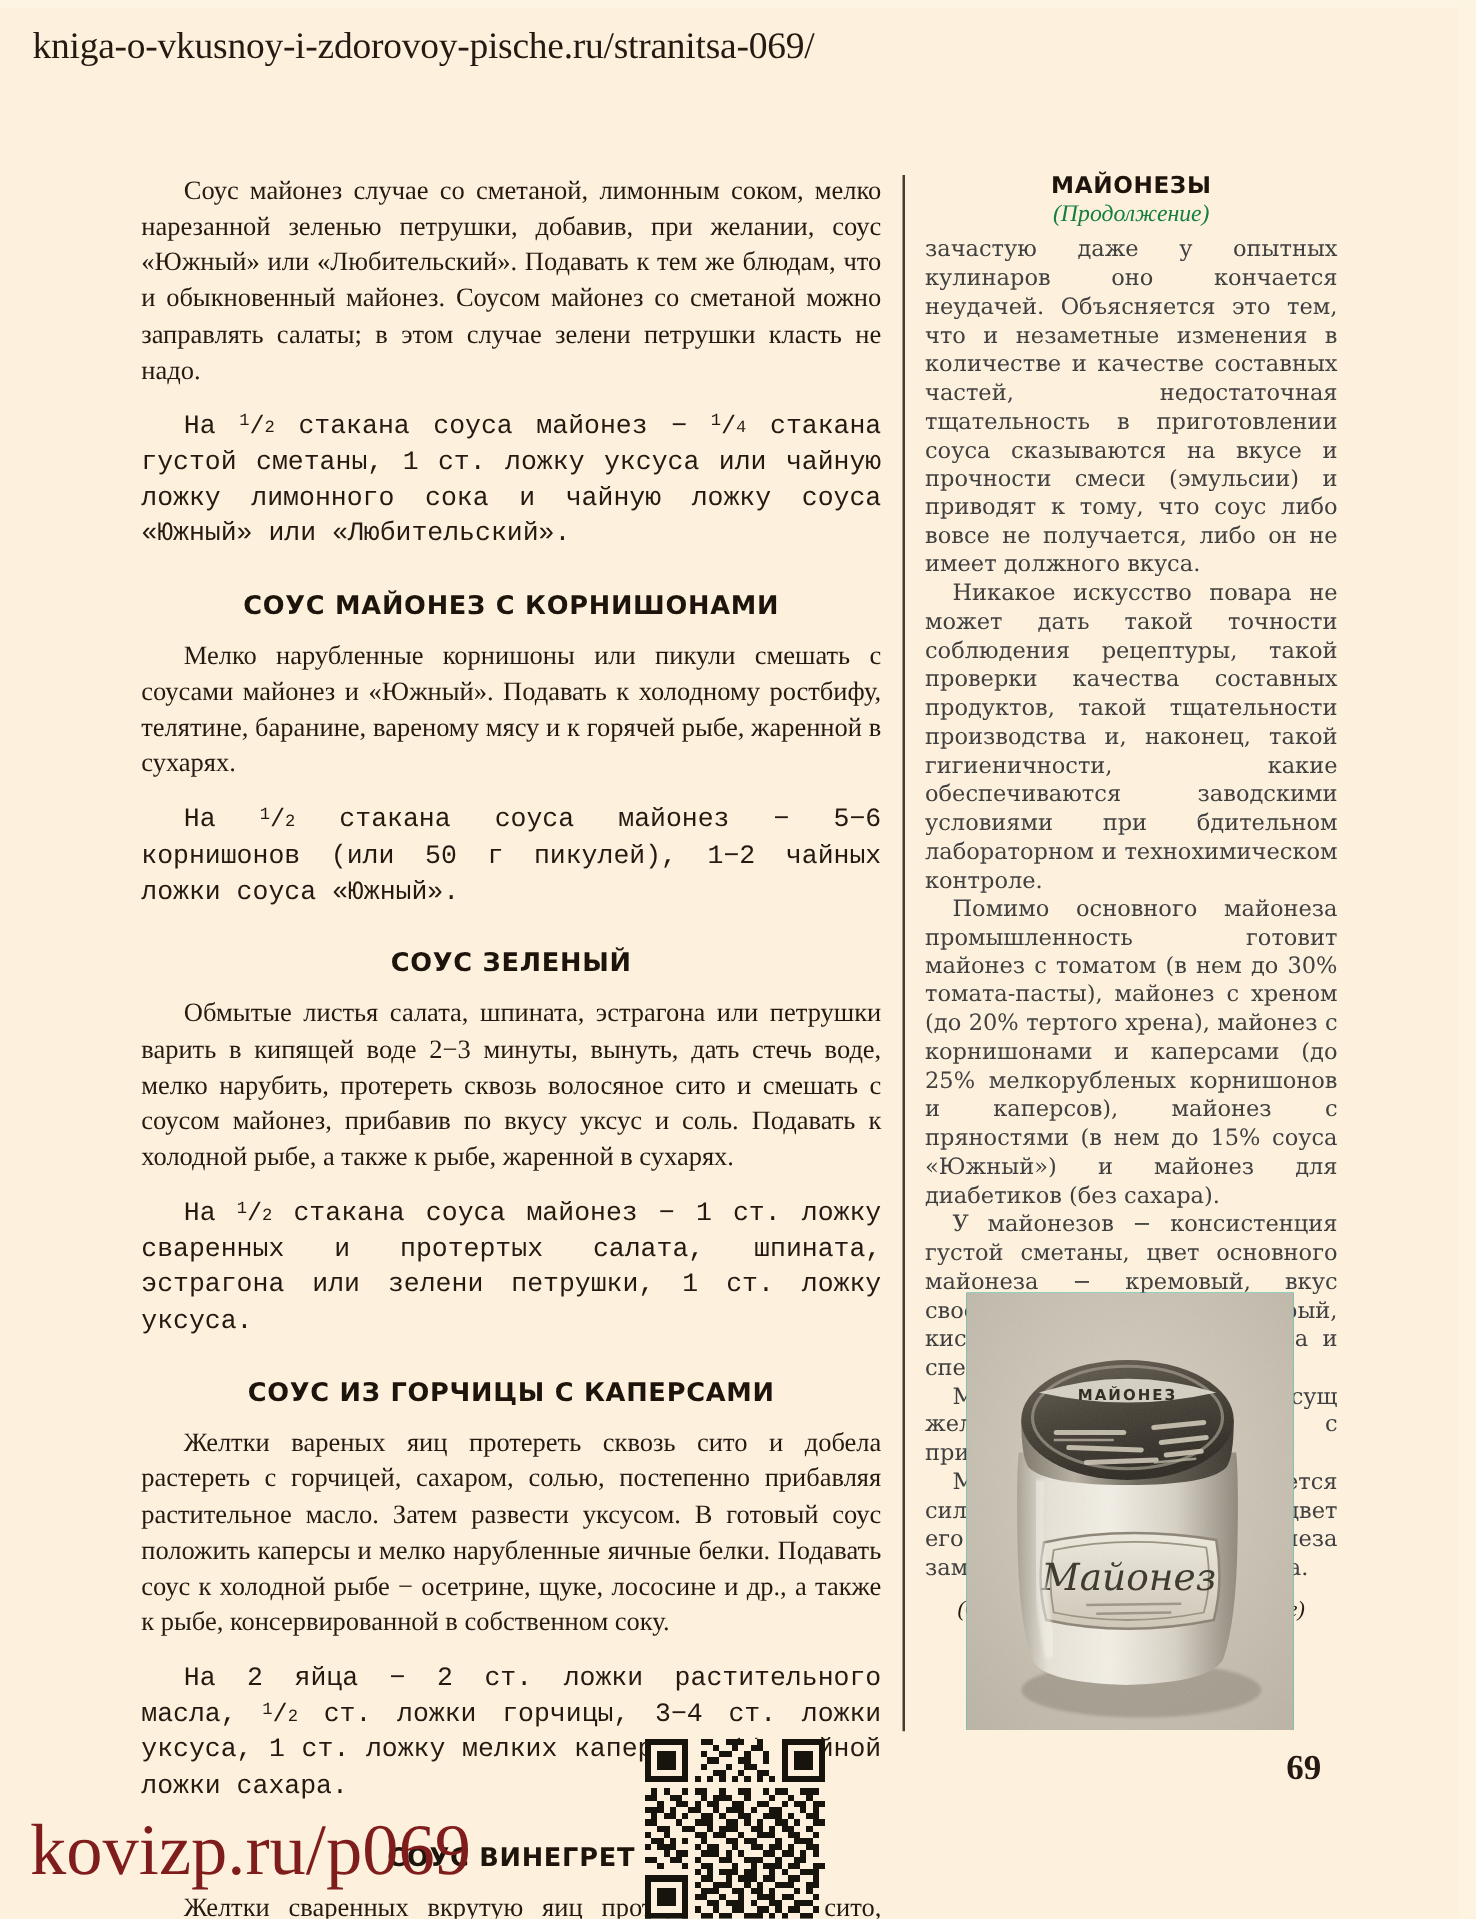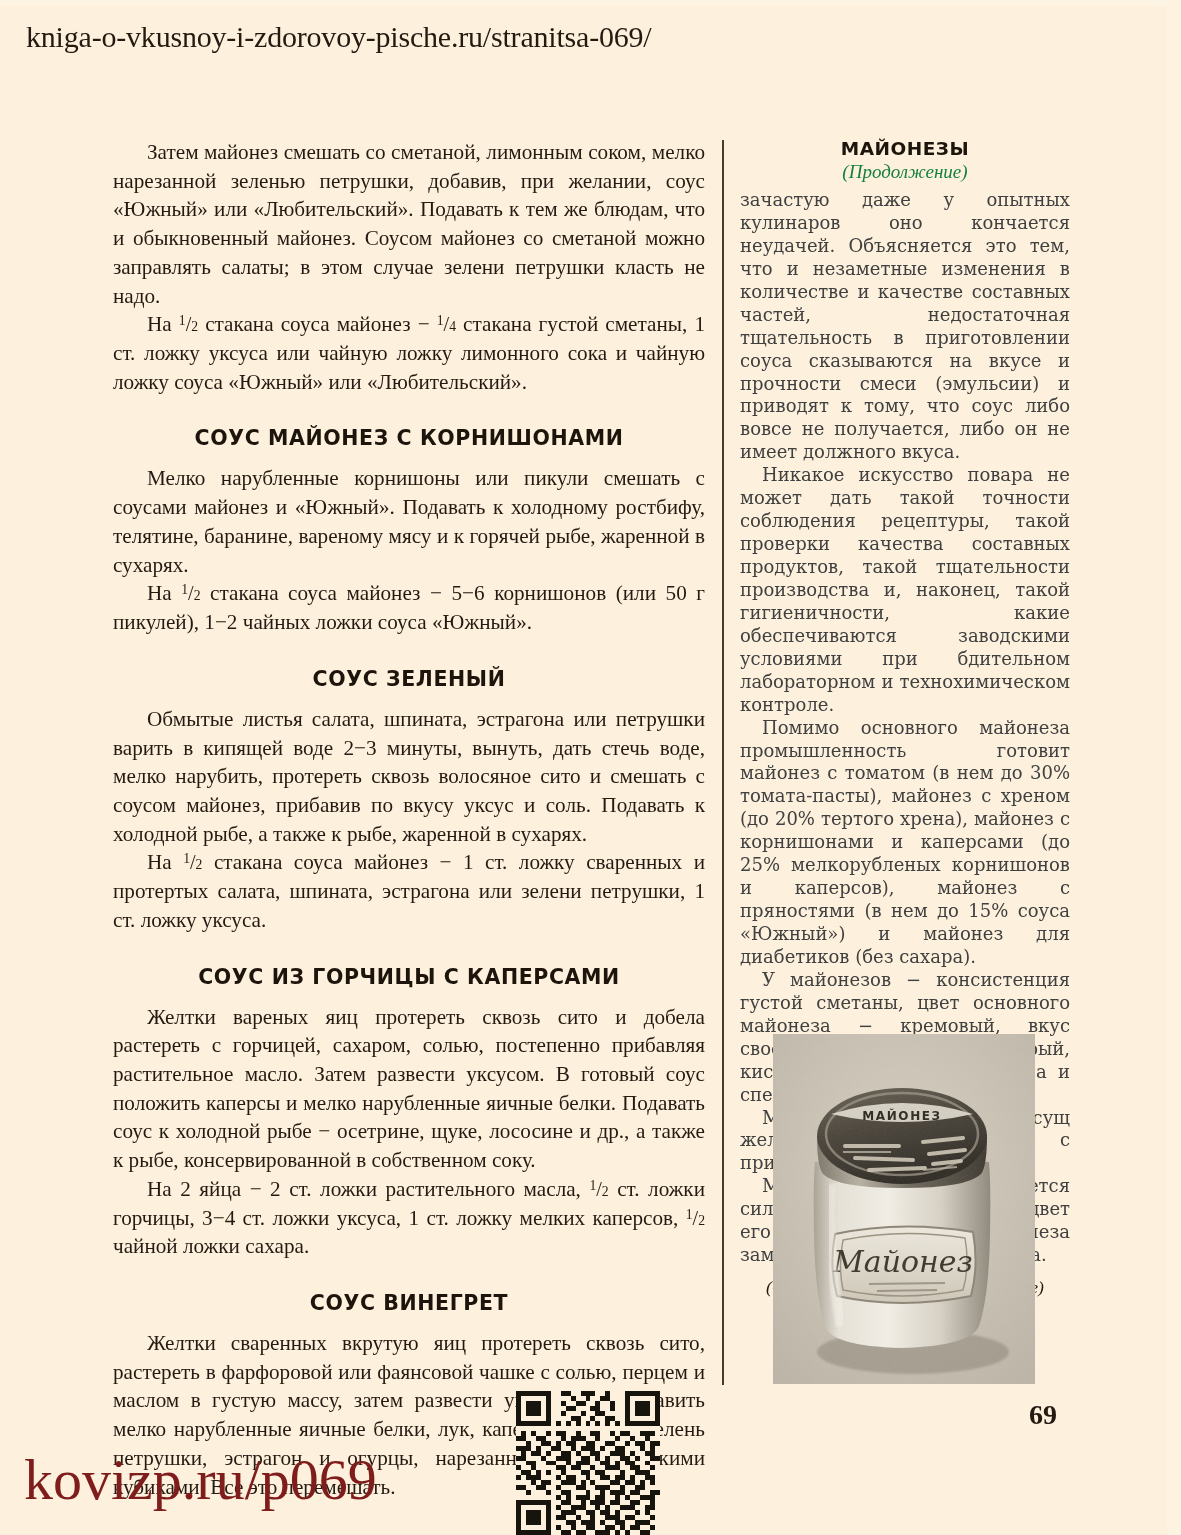--- a/index.html
+++ b/index.html
@@ -93,21 +93,21 @@
   }
   .col-left p {
     margin: 0;
     font-size: 21.2px;
     line-height: 1.355;
     text-align: justify;
     text-indent: 34px;
     color: #241a12;
     hyphens: manual;
   }
-  .col-left p + p { margin-top: 0; }
+  .col-left p + p { margin-top: 17px; font-family: Liberation Mono, monospace; }
 
   
   .col-right h2 {
     font-family: "DejaVu Sans", sans-serif;
     font-size: 18.5px;
     font-weight: bold;
     letter-spacing: 0.5px;
     text-align: center;
     margin: 0 0 2px 0;
     color: #1d140c;
@@ -206,21 +206,21 @@
   <div class="page-edge-top"></div>
   <div class="page-edge-right"></div>
 
   <div class="header-url">kniga-o-vkusnoy-i-zdorovoy-pische.ru/stranitsa-069/</div>
 
   <div class="divider"></div>
 
   <div class="col-left">
 
     <div class="sec">
-      <p>Затем майонез смешать со сметаной, лимонным соком, мелко нарезанной зеленью петрушки, добавив, при желании, соус «Южный» или «Любительский». Подавать к тем же блюдам, что и обыкновенный майонез. Соусом майонез со сметаной можно заправлять салаты; в этом случае зелени петрушки класть не надо.</p>
+      <p>Соус майонез случае со сметаной, лимонным соком, мелко нарезанной зеленью петрушки, добавив, при желании, соус «Южный» или «Любительский». Подавать к тем же блюдам, что и обыкновенный майонез. Соусом майонез со сметаной можно заправлять салаты; в этом случае зелени петрушки класть не надо.</p>
       <p>На <span class="frac"><sup>1</sup>/<sub>2</sub></span> стакана соуса майонез − <span class="frac"><sup>1</sup>/<sub>4</sub></span> стакана густой сметаны, 1 ст. ложку уксуса или чайную ложку лимонного сока и чайную ложку соуса «Южный» или «Любительский».</p>
     </div>
 
     <div class="sec">
       <h2>СОУС МАЙОНЕЗ С КОРНИШОНАМИ</h2>
       <p>Мелко нарубленные корнишоны или пикули смешать с соусами майонез и «Южный». Подавать к холодному ростбифу, телятине, баранине, вареному мясу и к горячей рыбе, жаренной в сухарях.</p>
       <p>На <span class="frac"><sup>1</sup>/<sub>2</sub></span> стакана соуса майонез − 5−6 корнишонов (или 50 г пикулей), 1−2 чайных ложки соуса «Южный».</p>
     </div>
 
     <div class="sec">

